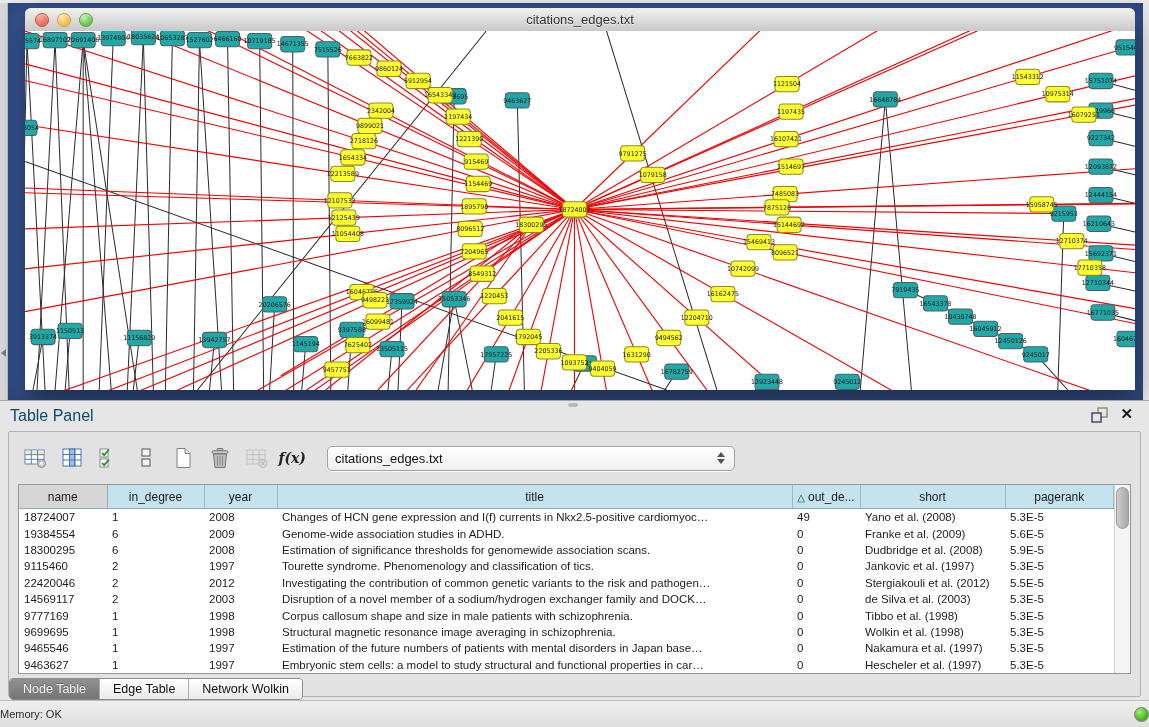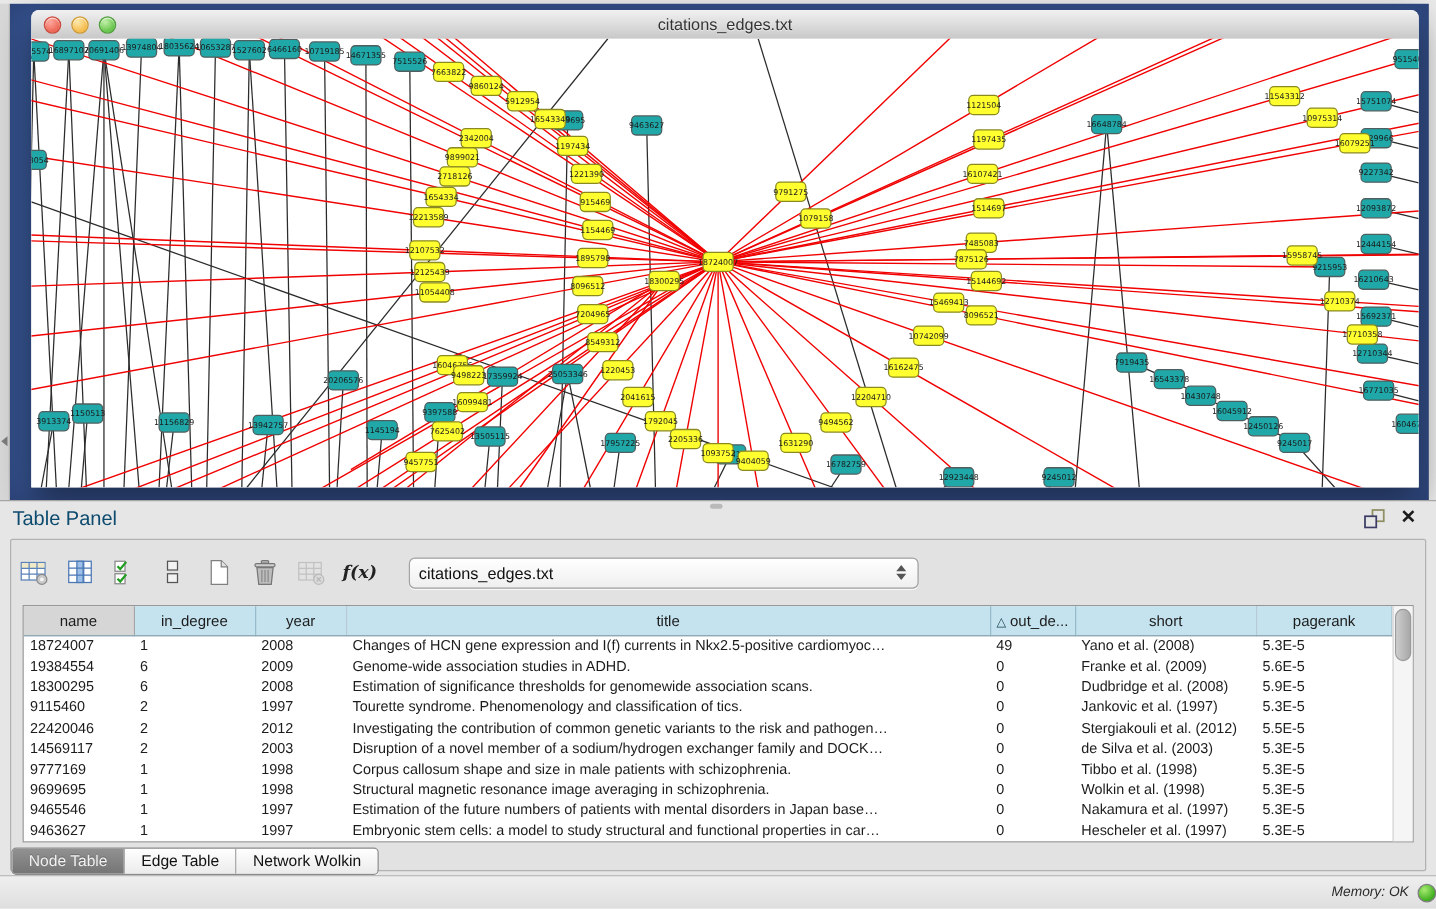--- a/index.html
+++ b/index.html
@@ -30,21 +30,21 @@
   
   .table-panel{position:absolute;left:0;top:400px;width:1149px;height:300px;background:#e6e6e6;border-top:1px solid #a6a6a6;}
   .panel-titlebar{position:relative;height:28px;}
   .panel-title{position:absolute;left:10px;top:6px;font-size:16px;color:#0c4a6e;}
   .panel-grip{position:absolute;left:568px;top:2px;width:10px;height:4px;border-radius:2px;background:#b9b9b9;}
   .float-btn{position:absolute;right:40px;top:6px;width:18px;height:16px;cursor:default;}
   .close-btn{position:absolute;right:16px;top:4px;font-size:15px;font-weight:bold;color:#1a1a1a;line-height:18px;}
   .panel-inner{position:absolute;left:8px;right:8px;top:30px;bottom:4px;background:#e2e2e2;
       border:1px solid #b2b2b2;border-radius:2px;}
   .toolbar{position:absolute;left:6px;top:4px;height:44px;display:flex;align-items:center;gap:5px;}
-  .tb-btn{width:32px;height:30px;display:flex;align-items:center;justify-content:flex-start;background:transparent;border:none;padding:0;}
+  .tb-btn{width:32px;height:30px;display:flex;align-items:center;justify-content:flex-end;background:transparent;border:none;padding:0;}
   .tb-btn.disabled{opacity:.55;}
   .fx{font-family:"DejaVu Serif",serif;font-style:italic;font-weight:bold;font-size:14px;color:#222;}
   .dropdown{margin-left:16px;width:392px;height:23px;border:1px solid #a3a3a3;border-radius:5px;
       background:linear-gradient(#ffffff,#efefef);display:flex;align-items:center;padding:0 7px;
       font-size:13px;color:#111;box-shadow:0 1px 0 rgba(255,255,255,.8);}
   .dropdown .dd-label{flex:1;}
   .stepper{display:flex;flex-direction:column;gap:2px;align-items:center;padding-right:2px;}
   .stepper i{width:0;height:0;border-left:4px solid transparent;border-right:4px solid transparent;}
   .stepper .up{border-bottom:5px solid #555;}
   .stepper .dn{border-top:5px solid #555;}
@@ -63,22 +63,22 @@
   .tabs-row{position:absolute;left:0;right:0;top:246px;display:flex;justify-content:flex-start;}
   .seg{display:inline-flex;border:1px solid #8b8b8b;border-radius:4px;overflow:hidden;
       box-shadow:0 1px 0 rgba(255,255,255,.7);}
   .seg button{font-family:"Liberation Sans",sans-serif;font-size:12.5px;padding:3px 13px;border:none;
       background:linear-gradient(#ffffff,#ebebeb);color:#111;border-left:1px solid #adadad;}
   .seg button:first-child{border-left:none;}
   .seg button.sel{background:linear-gradient(#919191,#757575);color:#f2f2f2;text-shadow:0 -1px 0 rgba(0,0,0,.25);}
 
   
   .status-bar{position:absolute;left:0;bottom:0;width:1149px;height:27px;background:linear-gradient(#efefef,#dedede);
-      border-top:1px solid #bdbdbd;display:flex;justify-content:flex-end;align-items:center;gap:7px;box-sizing:border-box;
-      font-size:11px;color:#2b2b2b;font-style:italic;}
+      border-top:1px solid #bdbdbd;display:flex;justify-content:space-between;align-items:center;gap:7px;box-sizing:border-box;
+      font-size:11px;color:#2b2b2b;}
   .mem-dot{width:13px;height:13px;border-radius:50%;border:1px solid #7e7e7e;
       background:radial-gradient(circle at 35% 30%,#a7ec71,#3fae1f 70%);}
 </style>
 </head>
 <body>
 
 <div class="app">
 
   <div class="desktop">
     <div class="blue-bg"></div>

